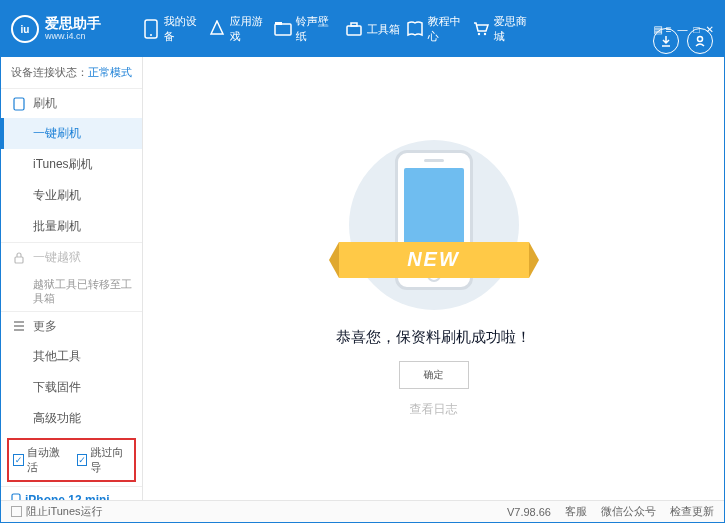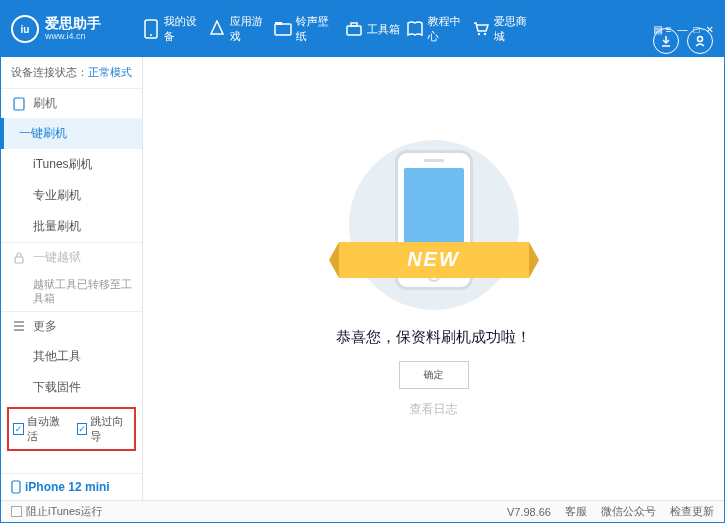--- a/index.html
+++ b/index.html
@@ -17,21 +17,21 @@
 .top-right { margin-left: auto; display: flex; align-items: center; gap: 10px; }
 .win-controls { display: flex; gap: 6px; font-size: 10px; align-items: center; }
 .icon-circle { width: 26px; height: 26px; border: 1.5px solid #fff; border-radius: 50%; display: flex; align-items: center; justify-content: center; }
 .main { display: flex; height: calc(100% - 56px - 22px); }
 .sidebar { width: 142px; border-right: 1px solid #e5e5e5; display: flex; flex-direction: column; background: #fff; overflow: hidden; }
 .conn-status { padding: 8px 10px; font-size: 11px; color: #666; }
 .conn-mode { color: #1a7fd6; }
 .side-group { padding: 6px 12px; display: flex; align-items: center; gap: 8px; color: #666; font-size: 12px; }
 .side-group.top-border { border-top: 1px solid #eee; }
 .side-item { padding: 7px 10px 7px 32px; font-size: 12px; color: #555; cursor: pointer; }
-.side-item.active { background: #e9f3fc; color: #1a7fd6; border-left: 3px solid #1a7fd6; padding-left: 15px; }
+.side-item.active { background: #e9f3fc; color: #1a7fd6; border-left: 3px solid #1a7fd6; padding-left: 29px; }
 .side-subnote { padding: 5px 10px 5px 32px; font-size: 11px; color: #999; line-height: 1.3; }
 .checkbox-row { border: 2px solid #d33; margin: 4px 6px; padding: 5px 4px; display: flex; gap: 10px; align-items: center; font-size: 11px; color: #555; }
 .cb { display: flex; align-items: center; gap: 3px; }
 .cb-box { width: 12px; height: 12px; border: 1px solid #1a7fd6; display: flex; align-items: center; justify-content: center; color: #1a7fd6; font-size: 9px; }
 .device-block { padding: 6px 10px; border-top: 1px solid #eee; margin-top: auto; }
 .device-name { color: #1a7fd6; font-weight: bold; font-size: 12px; display: flex; align-items: center; gap: 4px; }
 .content { flex: 1; display: flex; flex-direction: column; align-items: center; justify-content: center; position: relative; }
 .illus { width: 170px; height: 170px; position: relative; }
 .bg-circle { width: 170px; height: 170px; background: #e7eef4; border-radius: 50%; position: absolute; }
 .phone { position: absolute; left: 50%; top: 10px; transform: translateX(-50%); width: 78px; height: 140px; background: #fff; border: 3px solid #d5dce3; border-radius: 12px; }
@@ -164,20 +164,21 @@
     </div>
     <div class="side-subnote">越狱工具已转移至工具箱</div>
     <div class="side-group top-border">
       <svg width="12" height="10" viewBox="0 0 12 10">
           <path d="M1 1h10M1 5h10M1 9h10" stroke="#888" stroke-width="1.5"></path>
         </svg>
       <span>更多</span>
     </div>
     <div class="side-item">其他工具</div>
     <div class="side-item">下载固件</div>
+    <div class="side-item">高级功能</div>
 
     <div class="checkbox-row">
       <label class="cb">
           <span class="cb-box">✓</span>
           <span>自动激活</span>
         </label>
       <label class="cb">
           <span class="cb-box">✓</span>
           <span>跳过向导</span>
         </label>

